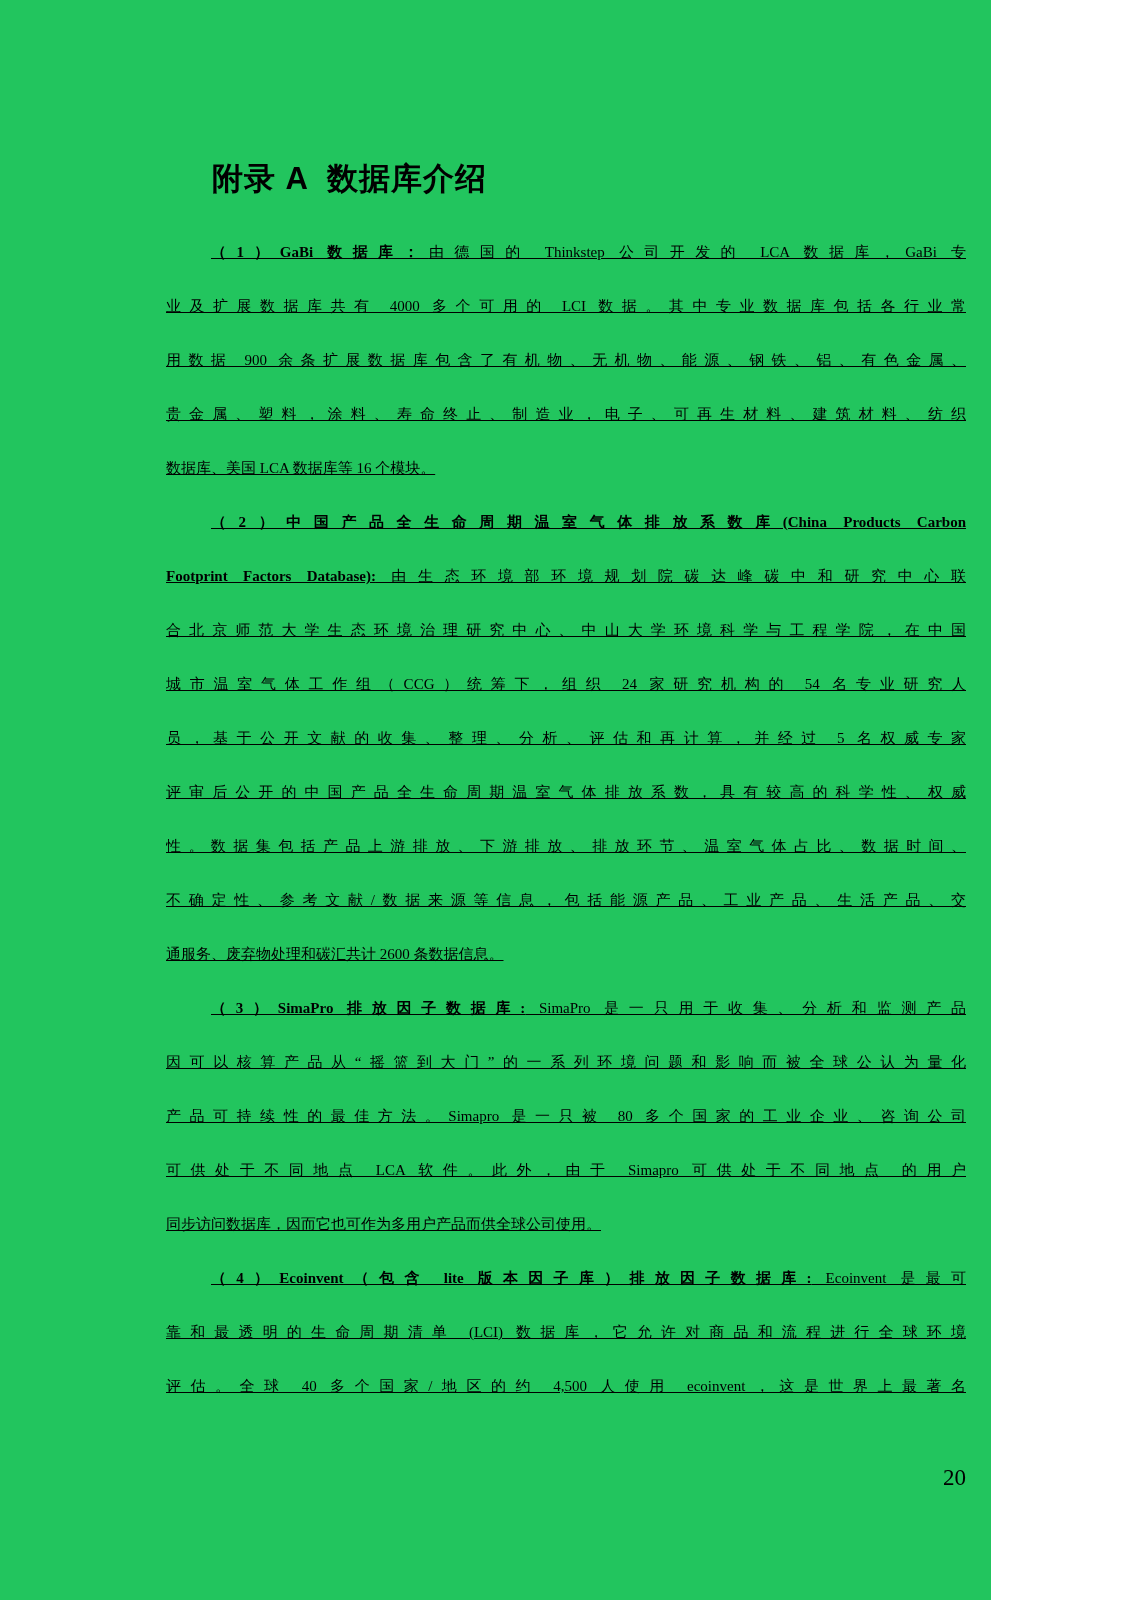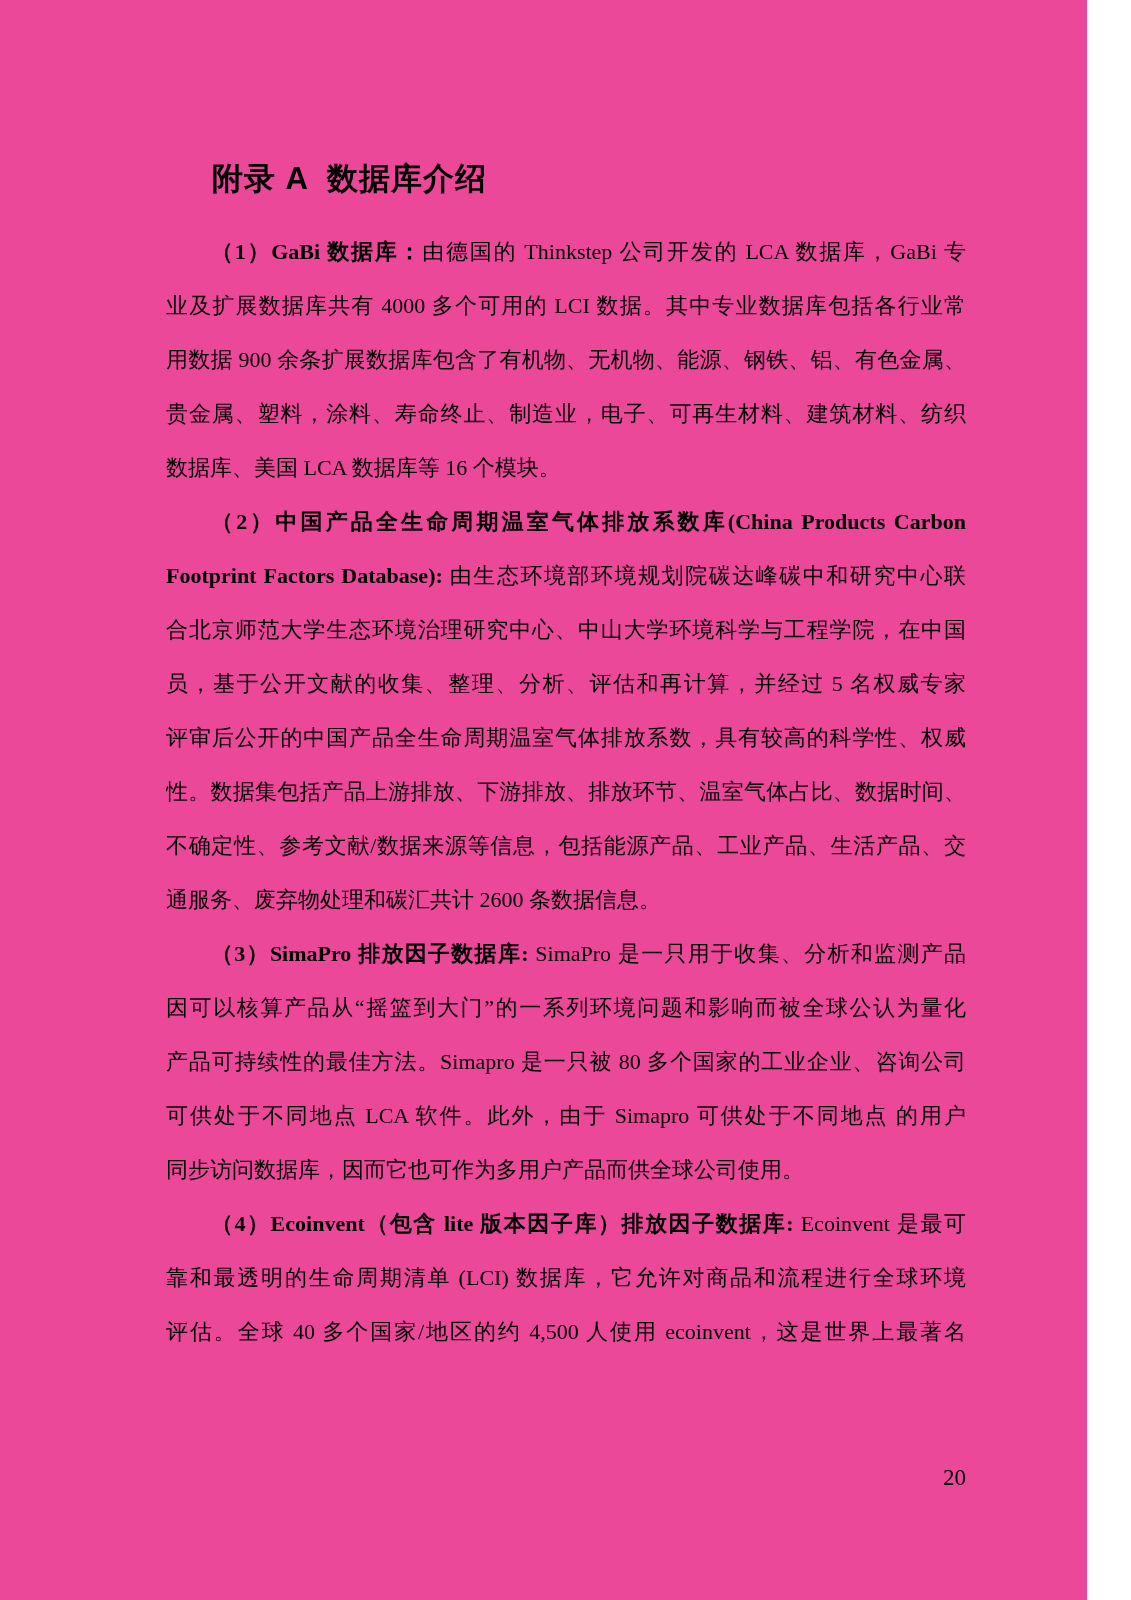--- a/index.html
+++ b/index.html
@@ -6,47 +6,48 @@
   html, body { background: #ffffff; }
   body {
     width: 1131px; height: 1600px;
     position: relative;
     font-family: "Liberation Serif", "DejaVu Serif", serif;
     color: #000000;
     overflow: hidden;
   }
   .page {
     position: absolute; left: 0; top: 0;
-    width: 1087px; height: 1600px;
-    background: #ec4899;
+    width: 991px; height: 1600px;
+    background: #22c55e;
   }
   .heading {
     position: absolute;
     left: 212px; top: 158px;
     font-size: 31px;
     font-weight: 700;
     letter-spacing: 1px;
     font-family: "Liberation Sans", "DejaVu Sans", sans-serif;
     white-space: pre;
   }
   .content {
     position: absolute;
     left: 166px; top: 225px;
     width: 800px;
   }
   .para { width: 800px; }
   .line {
     width: 800px;
     height: 54px;
     line-height: 54px;
-    font-size: 22px;
+    font-size: 15px;
     text-align: justify;
     text-align-last: justify;
     -moz-text-align-last: justify;
     overflow: hidden;
+    text-decoration: underline;
   }
   .line.no-stretch {
     text-align-last: left;
     -moz-text-align-last: left;
   }
   .line.indent { text-indent: 45px; }
   .bold { font-weight: 700; }
   .page-number {
     position: absolute;
     left: 166px; top: 1462px;
@@ -67,20 +68,21 @@
         <div class="line indent"><span class="bold">（1）GaBi 数据库：</span><span class="">由德国的 Thinkstep 公司开发的 LCA 数据库，GaBi 专</span></div>
         <div class="line"><span class="">业及扩展数据库共有 4000 多个可用的 LCI 数据。其中专业数据库包括各行业常</span></div>
         <div class="line"><span class="">用数据 900 余条扩展数据库包含了有机物、无机物、能源、钢铁、铝、有色金属、</span></div>
         <div class="line"><span class="">贵金属、塑料，涂料、寿命终止、制造业，电子、可再生材料、建筑材料、纺织</span></div>
         <div class="line no-stretch"><span class="">数据库、美国 LCA 数据库等 16 个模块。</span></div>
       </div>
       <div class="para">
         <div class="line indent"><span class="bold">（2）中国产品全生命周期温室气体排放系数库(China Products Carbon</span></div>
         <div class="line"><span class="bold">Footprint Factors Database):</span><span class=""> 由生态环境部环境规划院碳达峰碳中和研究中心联</span></div>
         <div class="line"><span class="">合北京师范大学生态环境治理研究中心、中山大学环境科学与工程学院，在中国</span></div>
+        <div class="line"><span class="">城市温室气体工作组（CCG）统筹下，组织 24 家研究机构的 54 名专业研究人</span></div>
         <div class="line"><span class="">员，基于公开文献的收集、整理、分析、评估和再计算，并经过 5 名权威专家</span></div>
         <div class="line"><span class="">评审后公开的中国产品全生命周期温室气体排放系数，具有较高的科学性、权威</span></div>
         <div class="line"><span class="">性。数据集包括产品上游排放、下游排放、排放环节、温室气体占比、数据时间、</span></div>
         <div class="line"><span class="">不确定性、参考文献/数据来源等信息，包括能源产品、工业产品、生活产品、交</span></div>
         <div class="line no-stretch"><span class="">通服务、废弃物处理和碳汇共计 2600 条数据信息。</span></div>
       </div>
       <div class="para">
         <div class="line indent"><span class="bold">（3）SimaPro 排放因子数据库:</span><span class=""> SimaPro 是一只用于收集、分析和监测产品</span></div>
         <div class="line"><span class="">因可以核算产品从“摇篮到大门”的一系列环境问题和影响而被全球公认为量化</span></div>
         <div class="line"><span class="">产品可持续性的最佳方法。Simapro 是一只被 80 多个国家的工业企业、咨询公司</span></div>

